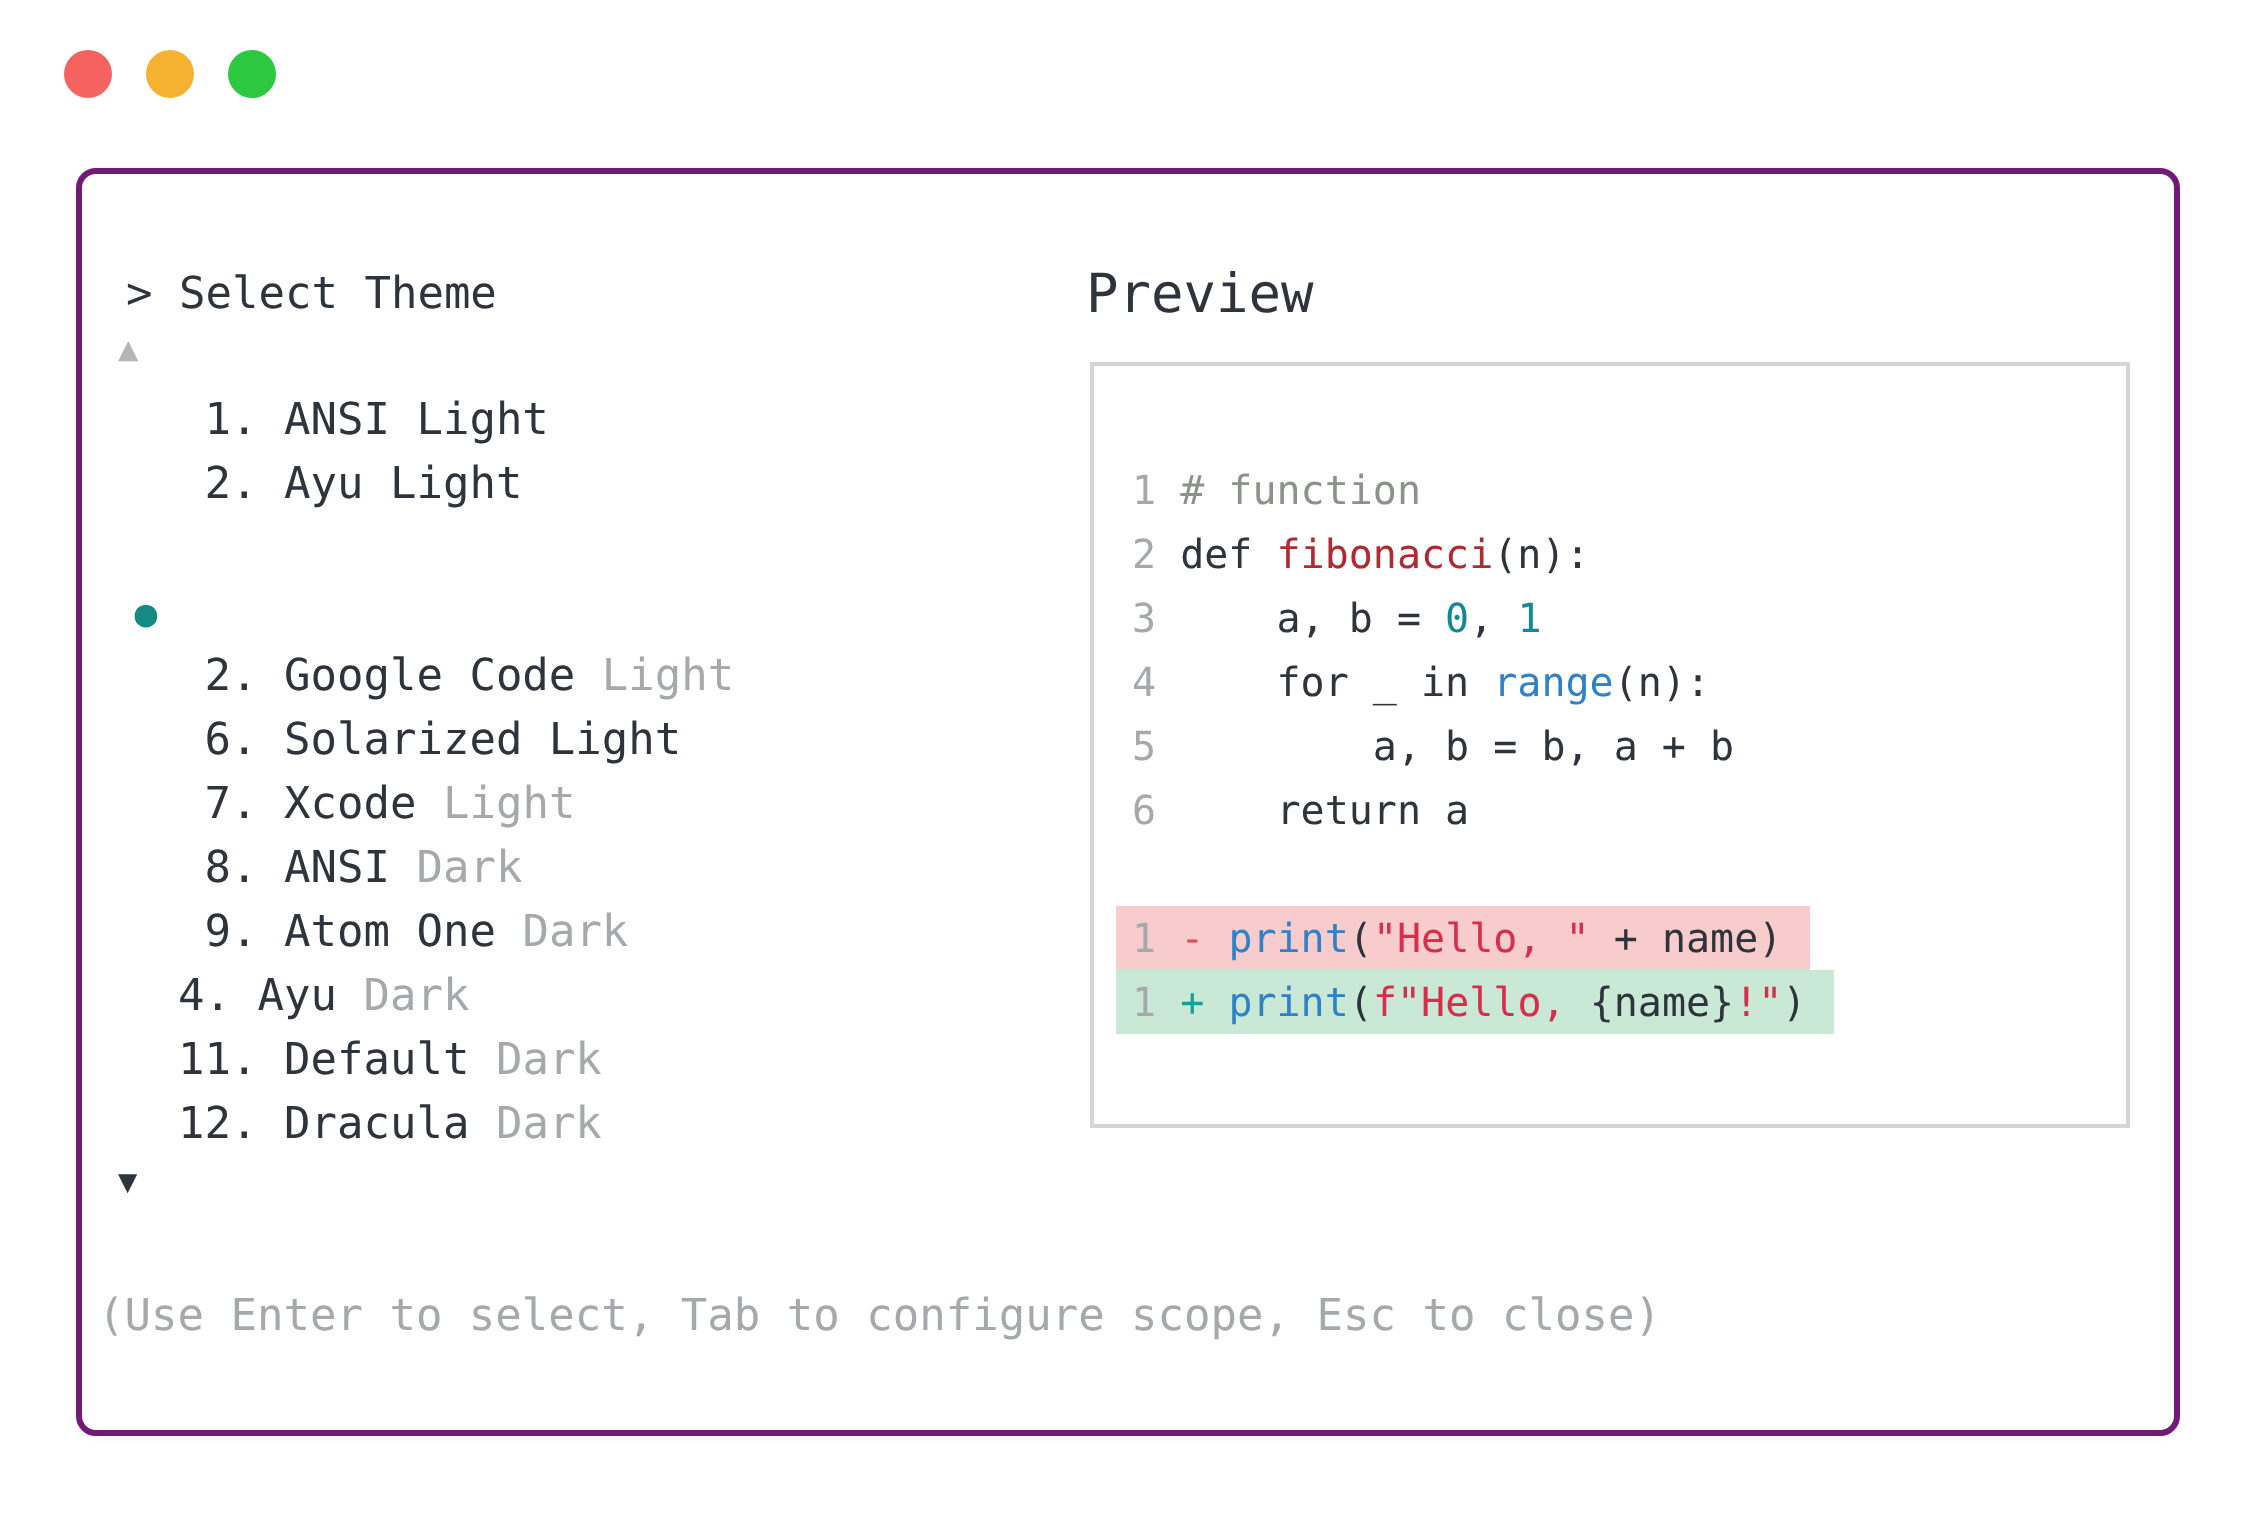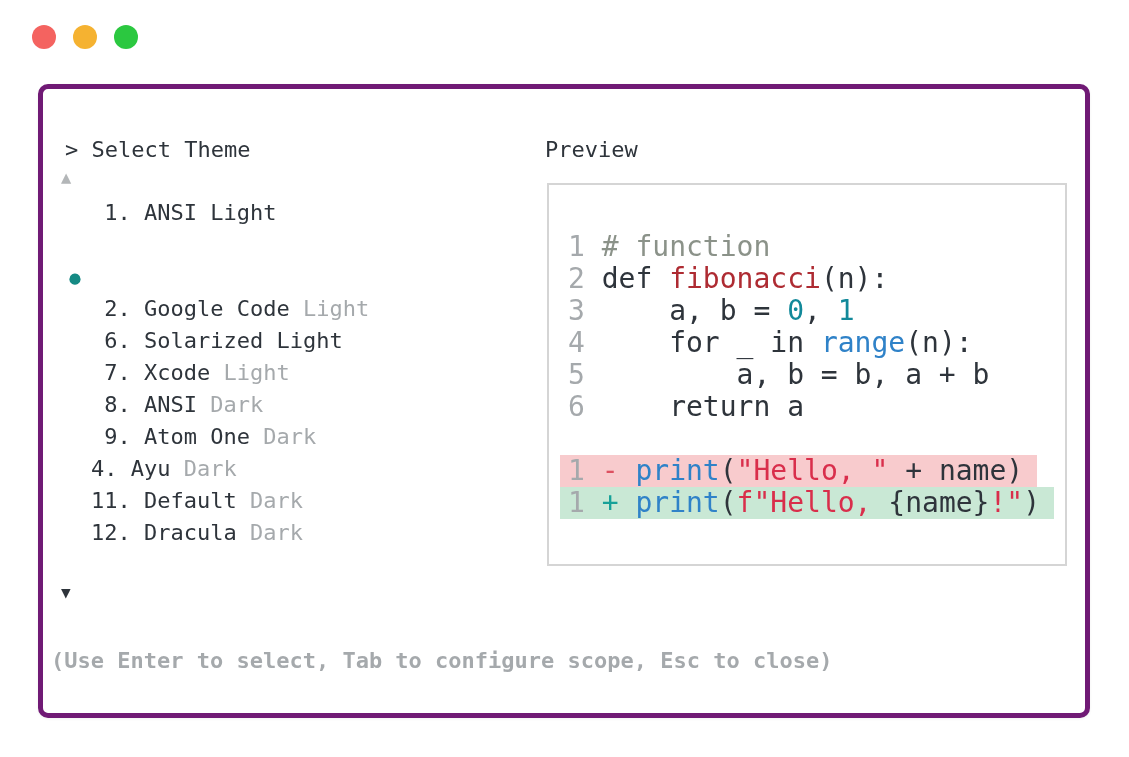--- a/index.html
+++ b/index.html
@@ -16,72 +16,73 @@
     color:var(--text-dark);overflow:hidden;
   }
   .traffic-lights{position:absolute;left:32px;top:25px;display:flex;gap:17px;}
   .light{width:24px;height:24px;border-radius:50%;border:none;padding:0;cursor:pointer;}
   .light.red{background:var(--traffic-red);}
   .light.yellow{background:var(--traffic-yellow);}
   .light.green{background:var(--traffic-green);}
 
   .window{
     position:absolute;left:38px;top:84px;width:1052px;height:634px;
-    border:5px solid #701a75;border-radius:10px;background:#fff;
+    border:3px solid #701a75;border-radius:10px;background:#fff;
     box-sizing:border-box;box-shadow:0 1px 3px rgba(0,0,0,0.06);
   }
   .prompt{position:absolute;left:22px;top:45px;font-size:22px;line-height:32px;white-space:pre;color:var(--text-dark);}
-  .preview-label{position:absolute;left:502px;top:45px;font-size:22px;line-height:32px;color:var(--text-dark);}
+  .preview-label{position:absolute;left:502px;top:45px;font-size:27px;line-height:32px;color:var(--text-dark);}
   .up-arrow{position:absolute;left:18px;top:78px;font-size:17px;line-height:20px;color:#b3b6b8;cursor:pointer;}
   .down-arrow{position:absolute;left:18px;top:494px;font-size:16px;line-height:20px;color:var(--text-dark);cursor:pointer;}
 
   .theme-list{position:absolute;left:16px;top:108px;}
   .theme-row{display:flex;height:32px;line-height:32px;font-size:22px;white-space:pre;color:var(--text-dark);cursor:pointer;align-items:flex-end;}
   .theme-row .marker{display:inline-block;width:32px;text-align:center;font-size:19px;color:var(--accent-teal);}
   .theme-row .muted{color:var(--text-muted);}
   .theme-row.selected .row-label{color:var(--accent-teal);}
 
   .panel{
     position:absolute;left:504px;top:94px;width:520px;height:383px;
     border:2px solid #d5d5d5;background:#fff;box-sizing:border-box;
   }
-  .code{padding:46px 0 0 19px;font-size:28px;line-height:32px;white-space:pre;}
+  .code{padding:46px 0 0 19px;font-size:20px;line-height:32px;white-space:pre;}
   .code-line{height:32px;}
   .band{display:inline-block;height:32px;line-height:32px;margin-left:-8px;padding:0 14px 0 8px;}
   .band.removed{background:var(--removed-bg);}
   .band.added{background:var(--added-bg);}
 
   .tk-ln{color:var(--text-muted);}
   .tk-plain{color:var(--text-dark);text-align:right;}
   .tk-comment{color:var(--comment);}
   .tk-func{color:var(--function-red);}
   .tk-number{color:var(--number-teal);}
   .tk-builtin{color:var(--builtin-blue);}
   .tk-string{color:var(--string-red);}
   .tk-minus{color:var(--diff-minus);}
   .tk-plus{color:var(--diff-plus);}
 
-  .footer-hint{position:absolute;left:8px;top:556px;font-size:22px;line-height:32px;color:var(--text-muted);white-space:pre;font-weight:bold;}
+  .footer-hint{position:absolute;left:8px;top:556px;font-size:22px;line-height:32px;color:var(--text-muted);white-space:pre;}
 </style>
 </head>
 <body>
 
 <div class="traffic-lights">
   <button class="light red"></button>
   <button class="light yellow"></button>
   <button class="light green"></button>
 </div>
 
 <div class="window">
   <div class="prompt">&gt; Select Theme</div>
   <div class="preview-label">Preview</div>
 
   <div class="up-arrow">▲</div>
   <div class="theme-list">
       <div class="theme-row"><span class="marker"> </span><span class="row-label"> 1. ANSI Light</span></div>
+      <div class="theme-row"><span class="marker"> </span><span class="row-label"> 2. Ayu Light</span></div>
       <div class="theme-row"><span class="marker"> </span></div>
       <div class="theme-row selected"><span class="marker">●</span></div>
       <div class="theme-row"><span class="marker"> </span><span class="row-label"> 2. Google Code</span><span class="muted"> Light</span></div>
       <div class="theme-row"><span class="marker"> </span><span class="row-label"> 6. Solarized Light</span></div>
       <div class="theme-row"><span class="marker"> </span><span class="row-label"> 7. Xcode</span><span class="muted"> Light</span></div>
       <div class="theme-row"><span class="marker"> </span><span class="row-label"> 8. ANSI</span><span class="muted"> Dark</span></div>
       <div class="theme-row"><span class="marker"> </span><span class="row-label"> 9. Atom One</span><span class="muted"> Dark</span></div>
       <div class="theme-row"><span class="marker"> </span><span class="row-label">4. Ayu</span><span class="muted"> Dark</span></div>
       <div class="theme-row"><span class="marker"> </span><span class="row-label">11. Default</span><span class="muted"> Dark</span></div>
       <div class="theme-row"><span class="marker"> </span><span class="row-label">12. Dracula</span><span class="muted"> Dark</span></div>

